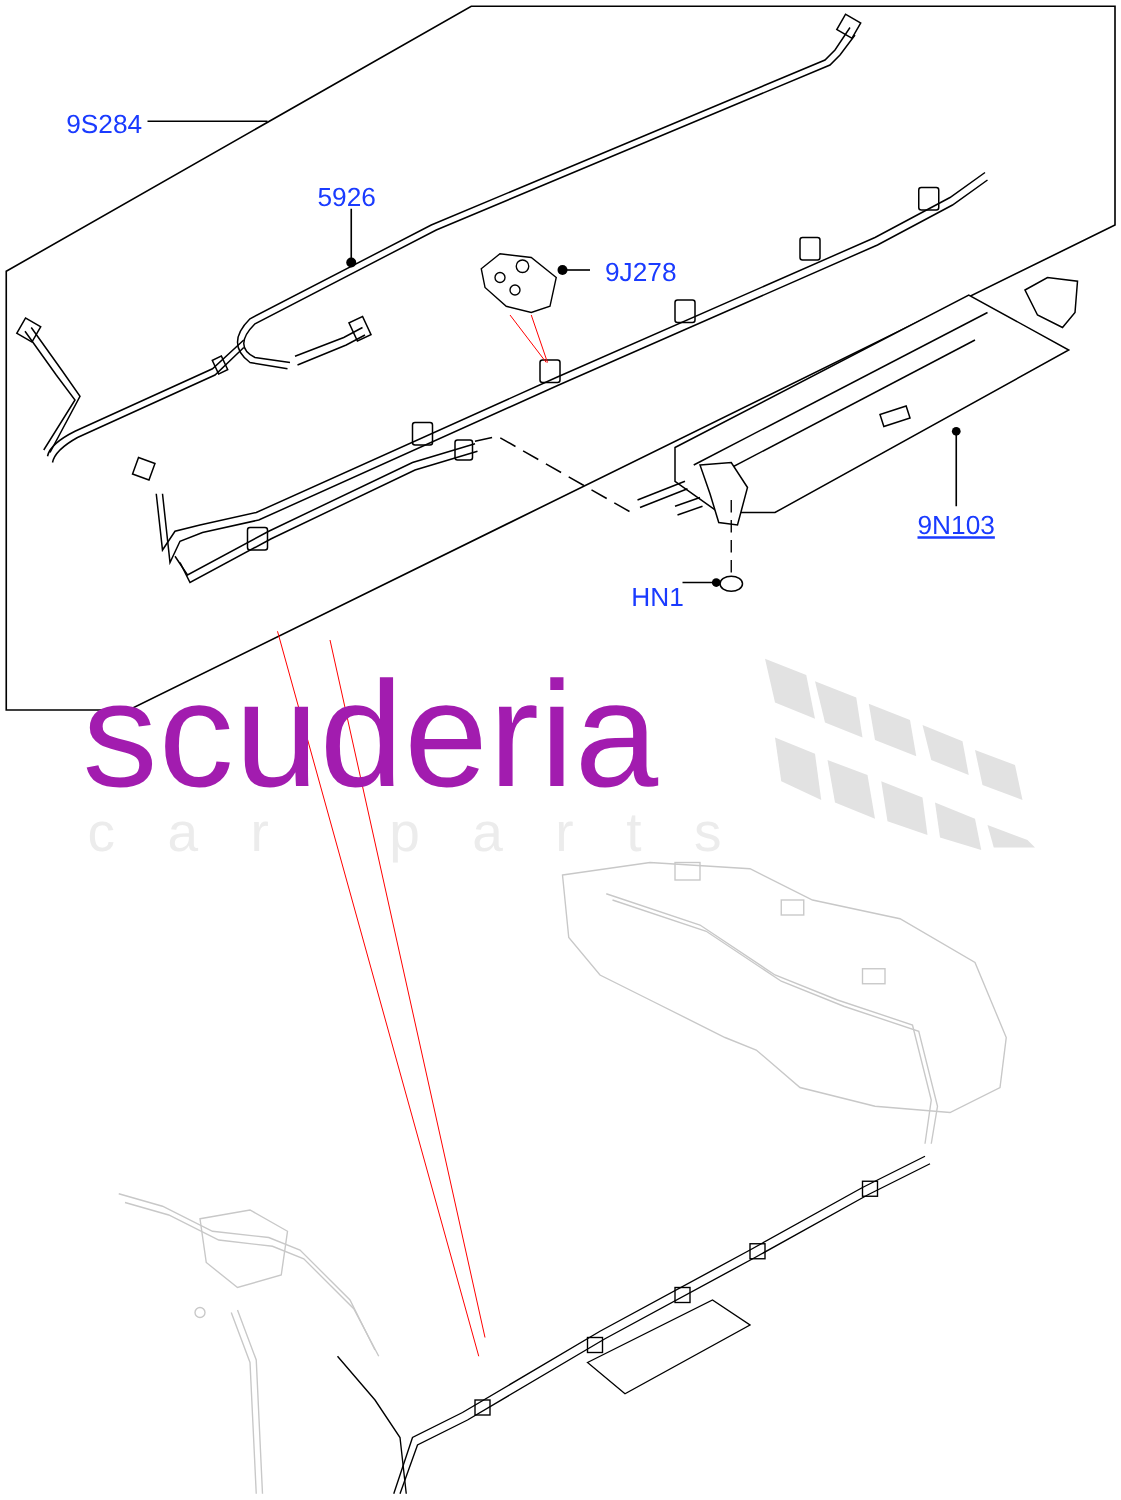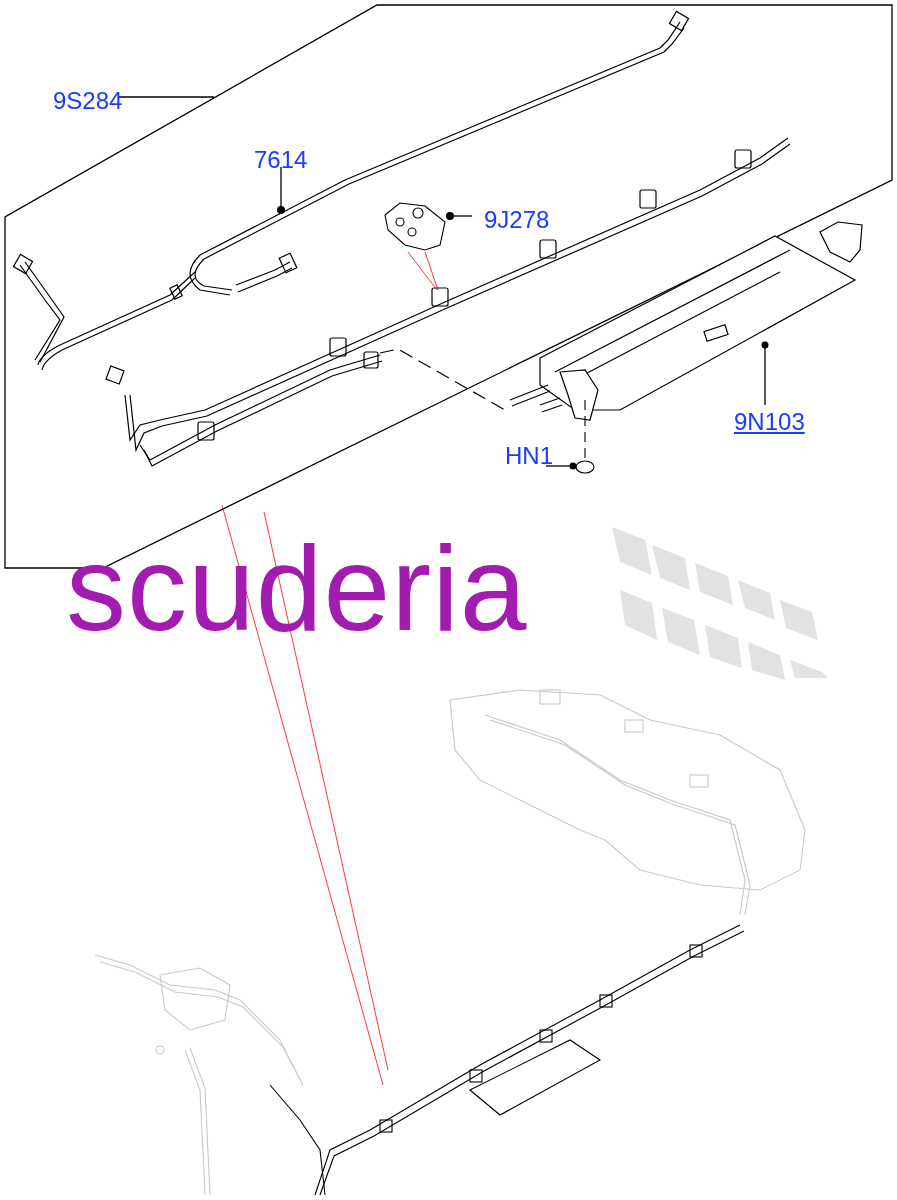--- a/index.html
+++ b/index.html
@@ -1,18 +1,18 @@
 <!DOCTYPE html>
 <html><head>
 <meta charset="utf-8">
 <style>
   html, body { margin: 0; padding: 0; background: #ffffff; }
   body { width: 897px; height: 1200px; position: relative; overflow: hidden; font-family: "Liberation Sans", sans-serif; }
   .canvas { position: absolute; left: 0; top: 0; width: 897px; height: 1200px; }
-  .label { position: absolute; color: #1a3bff; font-size: 24px; font-family: "Liberation Sans", sans-serif; line-height: 1; white-space: nowrap; }
+  .label { position: absolute; color: #1a3bff; font-size: 21px; font-family: "Liberation Sans", sans-serif; line-height: 1; white-space: nowrap; }
   .wm-main { position: absolute; left: 66px; top: 528px; font-size: 120px; font-weight: normal; color: #a21caf; letter-spacing: 1px; font-family: "Liberation Sans", sans-serif; line-height: 1; }
   .wm-sub { position: absolute; left: 70px; top: 645px; font-size: 44px; color: #ececec; letter-spacing: 42px; font-family: "Liberation Sans", sans-serif; line-height: 1; }
 </style>
 </head>
 <body>
 
 <div class="canvas">
   <svg width="897" height="1200" viewBox="0 0 897 1200" xmlns="http://www.w3.org/2000/svg">
 
     <g fill="#e2e2e2">
@@ -126,20 +126,21 @@
       <rect x="690" y="945" width="12" height="12"></rect>
       <rect x="600" y="995" width="12" height="12"></rect>
       <rect x="540" y="1030" width="12" height="12"></rect>
       <rect x="470" y="1070" width="12" height="12"></rect>
       <rect x="380" y="1120" width="12" height="12"></rect>
     </g>
   </svg>
 
   
   <div class="wm-main">scuderia</div>
+  <div class="wm-sub">car parts</div>
 
   
   <div class="label" style="left:53px; top:89px;">9S284</div>
-  <div class="label" style="left:254px; top:148px;">7614</div>
+  <div class="label" style="left:254px; top:148px;">5926</div>
   <div class="label" style="left:484px; top:208px;">9J278</div>
   <div class="label" style="left:734px; top:410px;text-decoration:underline;">9N103</div>
-  <div class="label" style="left:505px; top:444px;">HN1</div>
+  <div class="label" style="left:505px; top:468px;">HN1</div>
 </div>
 
 </body></html>

